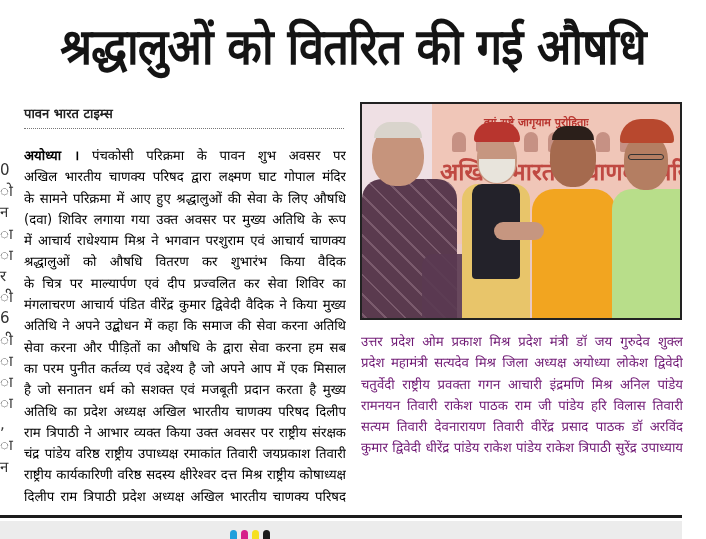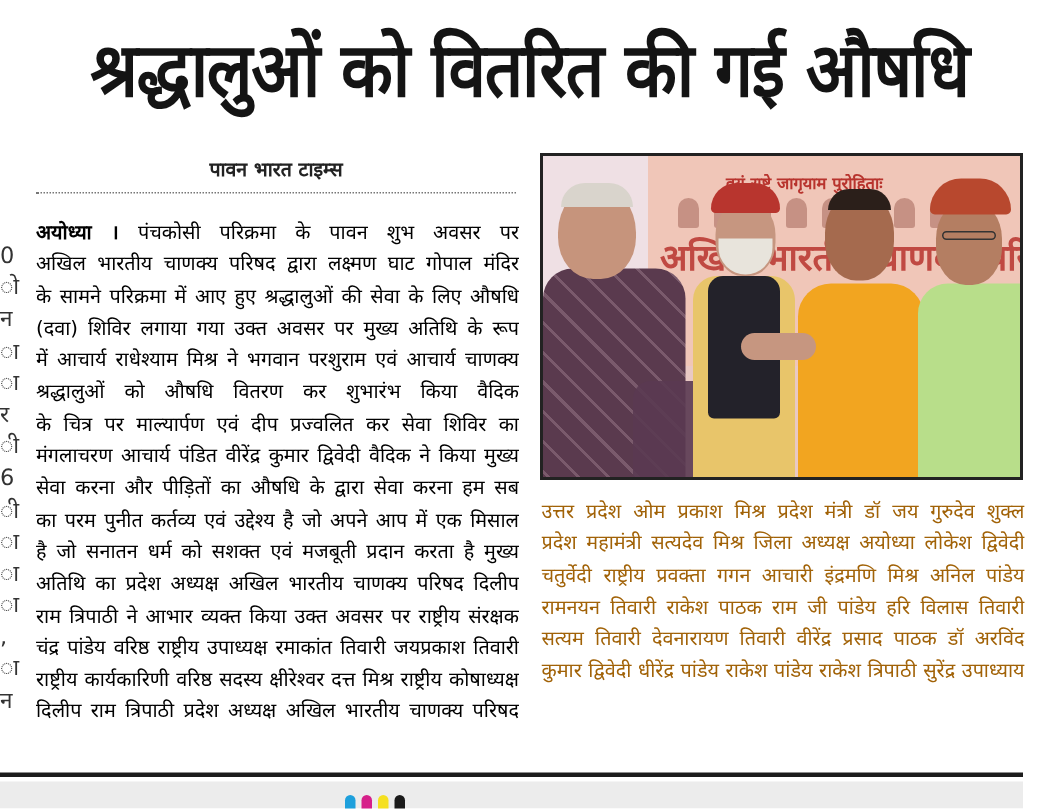--- a/index.html
+++ b/index.html
@@ -15,21 +15,21 @@
     }
 
     .edge-chars {
       position: absolute; left: 0; top: 160px; width: 14px;
       font-size: 15px; line-height: 21.2px; color: #333; overflow: hidden;
     }
     .edge-chars span { display: block; height: 21.2px; }
 
     .byline {
       position: absolute; left: 24px; top: 103px; width: 320px;
-      text-align: center; font-weight: bold; font-size: 13px; color: #222;
+      text-align: left; font-weight: bold; font-size: 13px; color: #222;
       line-height: 22px;
     }
     .dotted-rule {
       position: absolute; left: 24px; top: 128px; width: 320px; height: 0;
       border-top: 1px dotted #777;
     }
 
     .col-left {
       position: absolute; left: 24px; top: 145px; width: 322px;
       font-size: 13.2px; line-height: 21.3px; text-align: justify; color: #000000;
@@ -75,21 +75,21 @@
     .p4-body { left: 250px; top: 85px; width: 72px; height: 133px; background: #b8de8a; border-radius: 20px 0 0 0; }
     .p4-head { left: 262px; top: 30px; width: 44px; height: 56px; background: #b47e62; border-radius: 45%; }
     .p4-cap { left: 258px; top: 15px; width: 54px; height: 24px; background: #b8482e; border-radius: 26px 26px 4px 4px; }
     .p4-glasses { left: 266px; top: 50px; width: 36px; height: 6px; border: 1px solid #333; border-radius: 3px; }
 
     .p5-seated { left: 60px; top: 150px; width: 55px; height: 68px; background: #5a3a52; border-radius: 12px 12px 0 0; opacity: .9; }
     .hands { left: 132px; top: 118px; width: 50px; height: 18px; background: #c69680; border-radius: 10px; }
 
     .col-right {
       position: absolute; left: 361px; top: 331px; width: 322px;
-      font-size: 13.2px; line-height: 21.3px; text-align: justify; color: #a16207;
+      font-size: 13.2px; line-height: 21.3px; text-align: justify; color: #701a75;
     }
 
     .bottom-rule {
       position: absolute; left: 0; top: 515px; width: 682px; height: 3px; background: #1c1c1c;
     }
     .bottom-band {
       position: absolute; left: 0; top: 521px; width: 682px; height: 18px; background: #ececec;
     }
     .reg-dots { position: absolute; left: 230px; top: 530px; display: flex; gap: 4px; }
     .reg-dots i { display: block; width: 7px; height: 12px; border-radius: 4px 4px 0 0; }
@@ -122,20 +122,21 @@
 
 <div class="col-left">
   <span class="line"><b class="dateline">अयोध्या ।</b><span> पंचकोसी परिक्रमा के पावन शुभ अवसर पर</span></span>
   <span class="line">अखिल भारतीय चाणक्य परिषद द्वारा लक्ष्मण घाट गोपाल मंदिर</span>
   <span class="line">के सामने परिक्रमा में आए हुए श्रद्धालुओं की सेवा के लिए औषधि</span>
   <span class="line">(दवा) शिविर लगाया गया उक्त अवसर पर मुख्य अतिथि के रूप</span>
   <span class="line">में आचार्य राधेश्याम मिश्र ने भगवान परशुराम एवं आचार्य चाणक्य</span>
   <span class="line">श्रद्धालुओं को औषधि वितरण कर शुभारंभ किया वैदिक</span>
   <span class="line">के चित्र पर माल्यार्पण एवं दीप प्रज्वलित कर सेवा शिविर का</span>
   <span class="line">मंगलाचरण आचार्य पंडित वीरेंद्र कुमार द्विवेदी वैदिक ने किया मुख्य</span>
+  <span class="line">अतिथि ने अपने उद्बोधन में कहा कि समाज की सेवा करना अतिथि</span>
   <span class="line">सेवा करना और पीड़ितों का औषधि के द्वारा सेवा करना हम सब</span>
   <span class="line">का परम पुनीत कर्तव्य एवं उद्देश्य है जो अपने आप में एक मिसाल</span>
   <span class="line">है जो सनातन धर्म को सशक्त एवं मजबूती प्रदान करता है मुख्य</span>
   <span class="line">अतिथि का प्रदेश अध्यक्ष अखिल भारतीय चाणक्य परिषद दिलीप</span>
   <span class="line">राम त्रिपाठी ने आभार व्यक्त किया उक्त अवसर पर राष्ट्रीय संरक्षक</span>
   <span class="line">चंद्र पांडेय वरिष्ठ राष्ट्रीय उपाध्यक्ष रमाकांत तिवारी जयप्रकाश तिवारी</span>
   <span class="line">राष्ट्रीय कार्यकारिणी वरिष्ठ सदस्य क्षीरेश्वर दत्त मिश्र राष्ट्रीय कोषाध्यक्ष</span>
   <span class="line">दिलीप राम त्रिपाठी प्रदेश अध्यक्ष अखिल भारतीय चाणक्य परिषद</span>
 </div>
 

